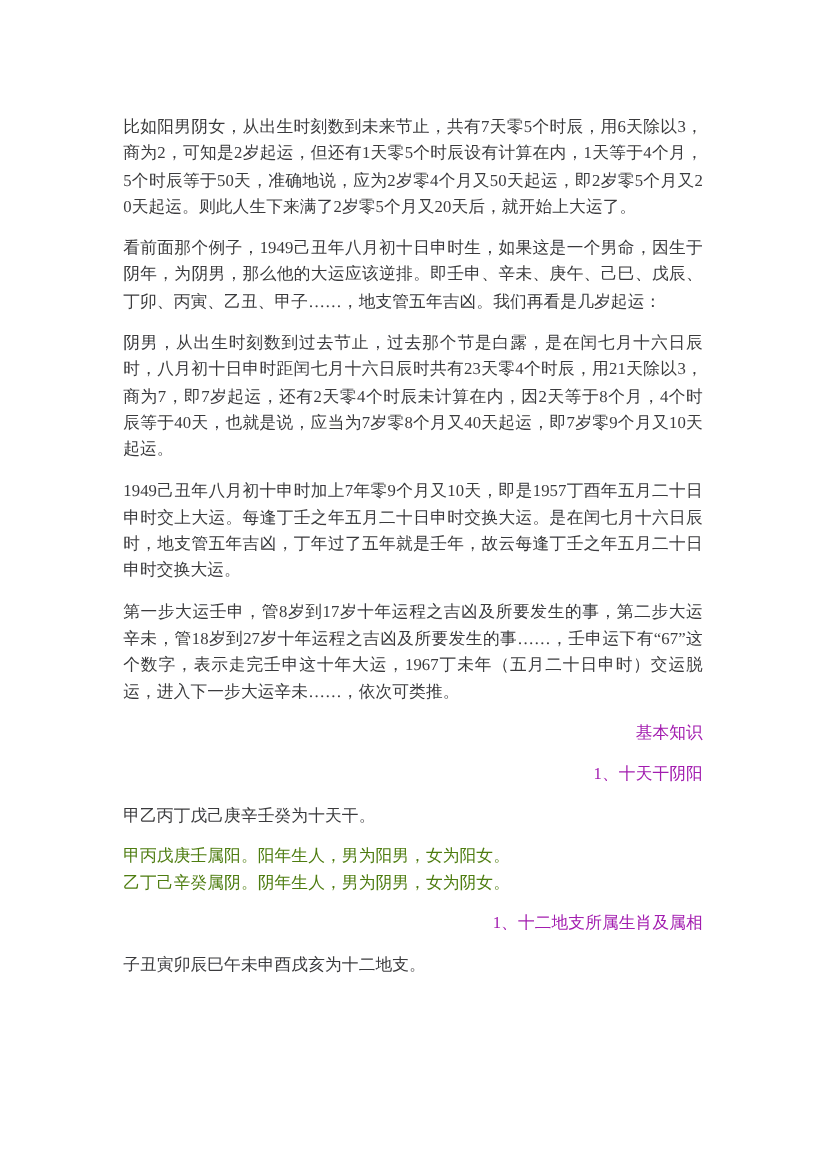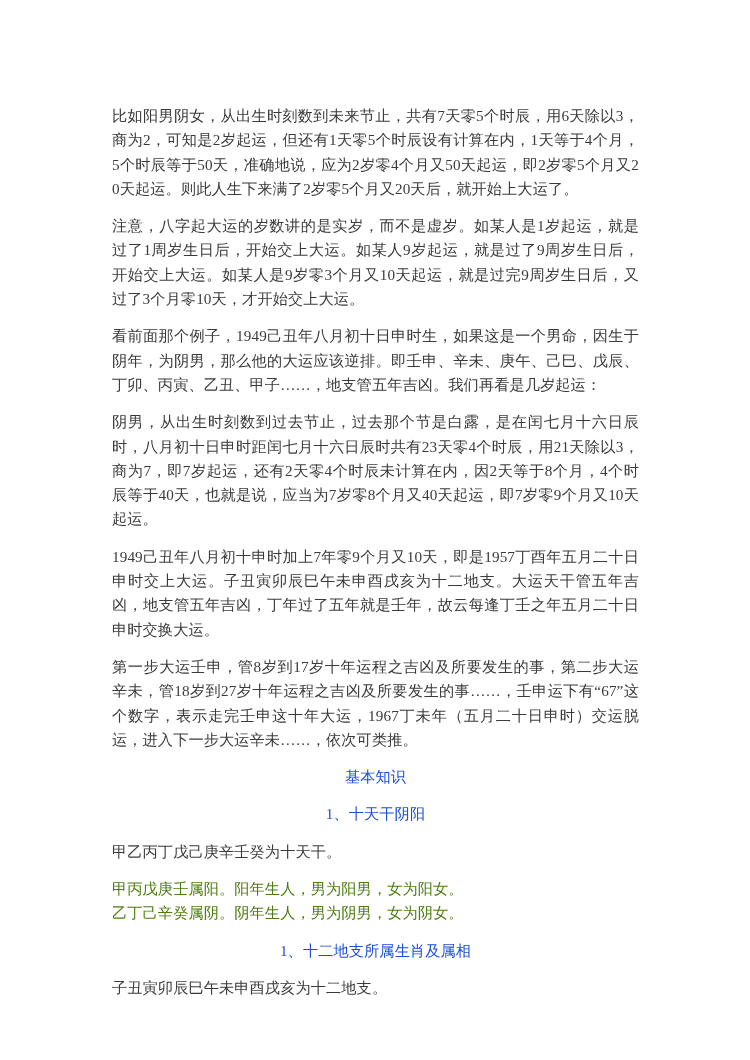--- a/index.html
+++ b/index.html
@@ -31,51 +31,50 @@
     font-size: 15.2px;
     line-height: 24.3px;
     margin: 0 0 13px 0;
     text-align: justify;
     text-justify: inter-ideograph;
     letter-spacing: 0.1px;
     word-break: break-all;
   }
   .para:last-child { margin-bottom: 0; }
   .heading {
-    color: #1d4ed8;
+    color: #a21caf;
     font-size: 15.2px;
     line-height: 24.3px;
     margin: 0 0 13px 0;
-    text-align: center;
+    text-align: right;
     letter-spacing: 0.1px;
   }
   .pair-line {
     color: #4d7c0f;
     font-size: 15.2px;
     line-height: 24.3px;
     text-align: left;
     letter-spacing: 0.1px;
   }
   .block-pair { margin: 0 0 13px 0; }
 </style>
 </head>
 <body>
 
 <div class="page">
   <div class="page-inner">
 
     <p class="para">比如阳男阴女，从出生时刻数到未来节止，共有7天零5个时辰，用6天除以3，商为2，可知是2岁起运，但还有1天零5个时辰设有计算在内，1天等于4个月，5个时辰等于50天，准确地说，应为2岁零4个月又50天起运，即2岁零5个月又20天起运。则此人生下来满了2岁零5个月又20天后，就开始上大运了。</p>
 
-    <p class="para">注意，八字起大运的岁数讲的是实岁，而不是虚岁。如某人是1岁起运，就是过了1周岁生日后，开始交上大运。如某人9岁起运，就是过了9周岁生日后，开始交上大运。如某人是9岁零3个月又10天起运，就是过完9周岁生日后，又过了3个月零10天，才开始交上大运。</p>
 
     <p class="para">看前面那个例子，1949己丑年八月初十日申时生，如果这是一个男命，因生于阴年，为阴男，那么他的大运应该逆排。即壬申、辛未、庚午、己巳、戊辰、丁卯、丙寅、乙丑、甲子……，地支管五年吉凶。我们再看是几岁起运：</p>
 
     <p class="para">阴男，从出生时刻数到过去节止，过去那个节是白露，是在闰七月十六日辰时，八月初十日申时距闰七月十六日辰时共有23天零4个时辰，用21天除以3，商为7，即7岁起运，还有2天零4个时辰未计算在内，因2天等于8个月，4个时辰等于40天，也就是说，应当为7岁零8个月又40天起运，即7岁零9个月又10天起运。</p>
 
-    <p class="para">1949己丑年八月初十申时加上7年零9个月又10天，即是1957丁酉年五月二十日申时交上大运。子丑寅卯辰巳午未申酉戌亥为十二地支。大运天干管五年吉凶，地支管五年吉凶，丁年过了五年就是壬年，故云每逢丁壬之年五月二十日申时交换大运。</p>
+    <p class="para">1949己丑年八月初十申时加上7年零9个月又10天，即是1957丁酉年五月二十日申时交上大运。每逢丁壬之年五月二十日申时交换大运。是在闰七月十六日辰时，地支管五年吉凶，丁年过了五年就是壬年，故云每逢丁壬之年五月二十日申时交换大运。</p>
 
     <p class="para">第一步大运壬申，管8岁到17岁十年运程之吉凶及所要发生的事，第二步大运辛未，管18岁到27岁十年运程之吉凶及所要发生的事……，壬申运下有“67”这个数字，表示走完壬申这十年大运，1967丁未年（五月二十日申时）交运脱运，进入下一步大运辛未……，依次可类推。</p>
 
     <p class="heading">基本知识</p>
 
     <p class="heading">1、十天干阴阳</p>
 
     <p class="para">甲乙丙丁戊己庚辛壬癸为十天干。</p>
 
     <div class="block-pair">

